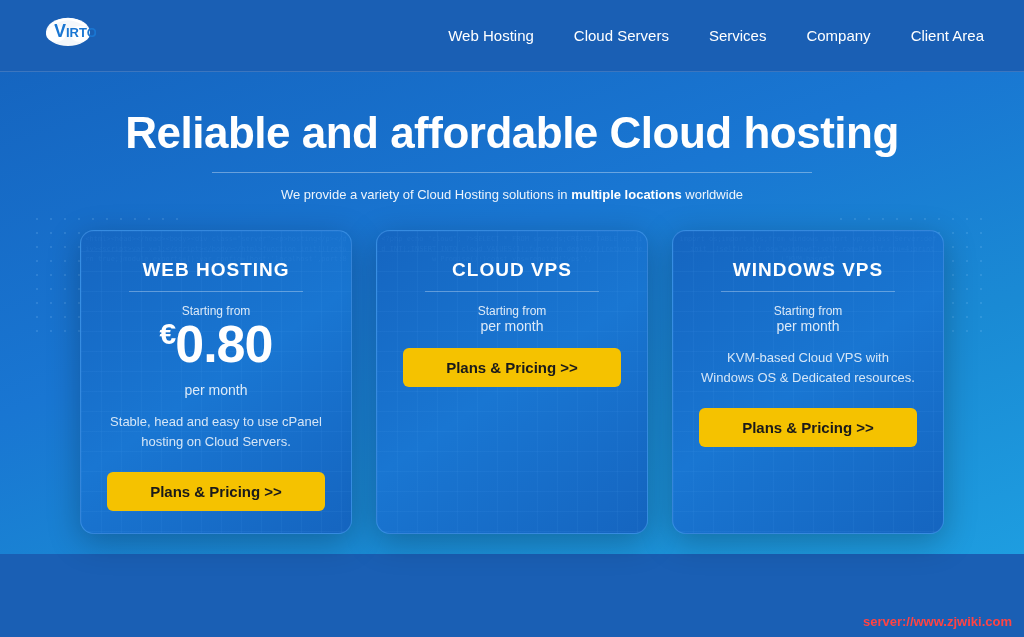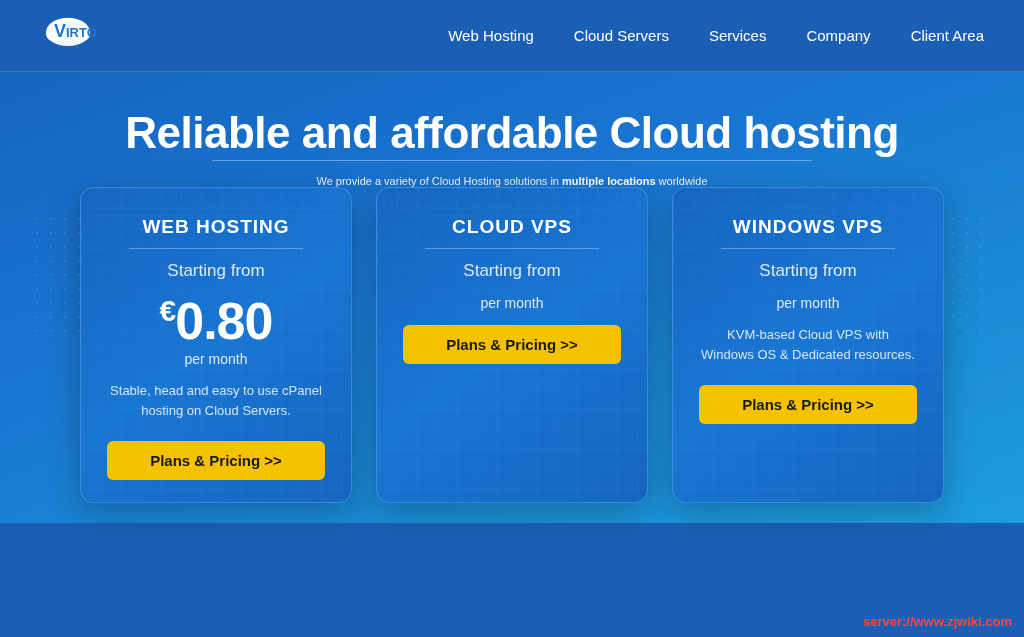--- a/index.html
+++ b/index.html
@@ -48,31 +48,32 @@
       background: linear-gradient(160deg, #1565c0 0%, #1976d2 40%, #1a8ad4 70%, #1e9de0 100%);
       text-align: center;
       padding: 36px 40px 20px;
       position: relative;
     }
     .hero h1 {
       font-size: 44px;
       font-weight: 700;
       color: #fff;
       letter-spacing: -0.5px;
-      margin-bottom: 2px;
+      margin-bottom: 14px;
     }
     .hero-divider {
       width: 600px;
       height: 1px;
       background: rgba(255,255,255,0.35);
       margin: 0 auto 14px;
     }
     .hero-subtitle {
-      font-size: 11px;
+      font-size: 13px;
       color: rgba(255,255,255,0.92);
+      margin-bottom: 28px;
     }
     .hero-subtitle strong {
       font-weight: 700;
       color: #fff;
     }
 
     
     .cards-container {
       display: flex;
       justify-content: center;
@@ -152,30 +153,30 @@
       text-transform: uppercase;
       margin-bottom: 10px;
     }
     .card-divider {
       width: 80%;
       height: 1px;
       background: rgba(255,255,255,0.3);
       margin: 0 auto 12px;
     }
     .starting-from {
-      font-size: 17px;
+      font-size: 12px;
       color: rgba(255,255,255,0.85);
-      margin-bottom: 14px;
+      margin-bottom: 0;
     }
     .price {
       font-size: 52px;
       font-weight: 700;
       color: #fff;
       line-height: 1;
-      margin-bottom: 4px;
+      margin-bottom: 12px;
       letter-spacing: -1px;
     }
     .price .currency {
       font-size: 30px;
       vertical-align: super;
       font-weight: 700;
     }
     .per-month {
       font-size: 14px;
       color: rgba(255,255,255,0.85);

